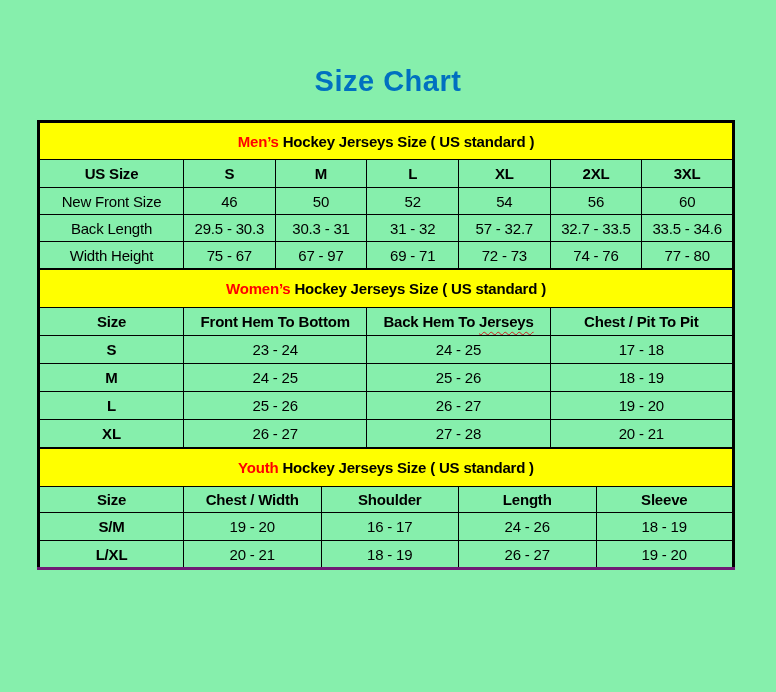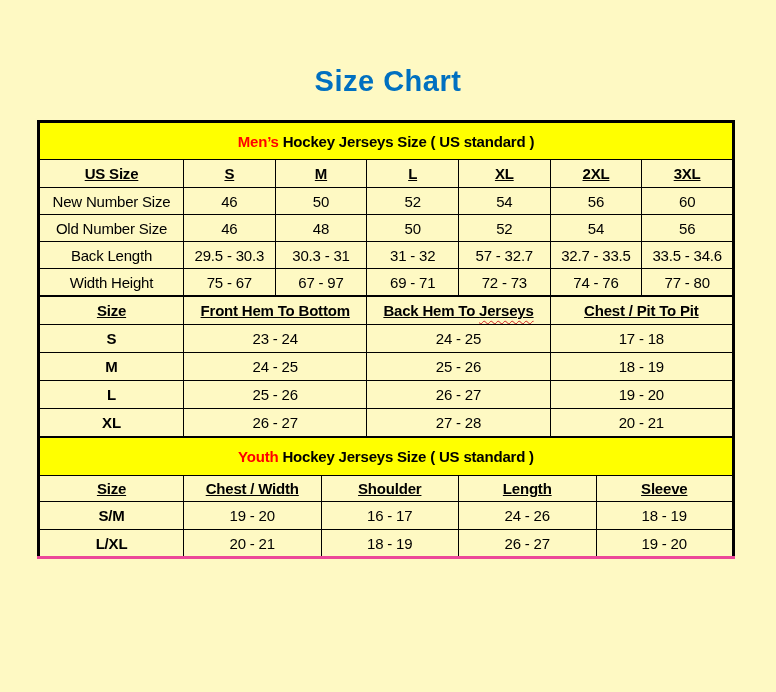--- a/index.html
+++ b/index.html
@@ -2,46 +2,46 @@
 <html><head>
 <meta charset="utf-8">
 <style>
   * { box-sizing: border-box; margin: 0; padding: 0; }
   html, body { background: #ffffff; }
   body {
     width: 776px; height: 692px; overflow: hidden;
     font-family: "Liberation Sans", sans-serif;
     -webkit-font-smoothing: antialiased;
   }
-  .page { width: 776px; height: 692px; padding-top: 64px; background: #fef9c3; }
+  .page { width: 776px; height: 692px; padding-top: 64px; background: #86efac; }
   .title {
     color: #0070C0; font-size: 29px; font-weight: bold;
     text-align: center; line-height: 34px; margin-bottom: 22px;
     letter-spacing: 0.5px;
   }
   .tables { margin-left: 37px; width: 621px; }
   table.tbl {
     border-collapse: collapse; width: 698px; table-layout: fixed;
     border-left: 3px solid #000; border-right: 3px solid #000;
   }
   table.tbl.first { border-top: 3px solid #000; }
-  table.tbl.last  { border-bottom: 3px solid #ec4899; }
+  table.tbl.last  { border-bottom: 3px solid #701a75; }
   .tbl th, .tbl td {
     border: 1.5px solid #000; text-align: center; vertical-align: middle;
     font-size: 15px; color: #000; padding: 0 2px; letter-spacing: -0.2px;
     overflow: hidden; white-space: nowrap;
   }
   .col-label { width: 145px; }
   .sec-cell {
     background: #FFFF00; height: 38px; font-size: 17px; font-weight: bold;
     border-top: 2px solid #000; border-bottom: 2px solid #000;
     letter-spacing: 0;
   }
   .red { color: #FF0000; }
-  .head th { height: 28px; font-weight: bold; text-decoration: underline; }
+  .head th { height: 28px; font-weight: bold; }
   .youth .head th { height: 26px; }
   .row td, .row th { height: 27px; font-weight: normal; }
   .women .row td, .women .row th, .youth .row td, .youth .row th { height: 28px; }
   .row th.size-label { font-weight: bold; }
   .squiggle {
     text-decoration-line: underline;
     text-decoration-style: wavy;
     text-decoration-color: #cc2222;
     text-decoration-thickness: 1px;
     text-underline-offset: 4px;
@@ -75,36 +75,27 @@
         <tr class="head">
           <th>US Size</th>
           <th>S</th>
           <th>M</th>
           <th>L</th>
           <th>XL</th>
           <th>2XL</th>
           <th>3XL</th>
         </tr>
         <tr class="row">
-          <td>New Number Size</td>
+          <td>New Front Size</td>
           <td>46</td>
           <td>50</td>
           <td>52</td>
           <td>54</td>
           <td>56</td>
           <td>60</td>
-        </tr>
-        <tr class="row">
-          <td>Old Number Size</td>
-          <td>46</td>
-          <td>48</td>
-          <td>50</td>
-          <td>52</td>
-          <td>54</td>
-          <td>56</td>
         </tr>
         <tr class="row">
           <td>Back Length</td>
           <td>29.5 - 30.3</td>
           <td>30.3 - 31</td>
           <td>31 - 32</td>
           <td>57 - 32.7</td>
           <td>32.7 - 33.5</td>
           <td>33.5 - 34.6</td>
         </tr>
@@ -121,20 +112,25 @@
     </table>
 
     <table class="tbl women">
       <colgroup>
         <col class="col-label">
           <col>
           <col>
           <col>
       </colgroup>
       <tbody>
+        <tr>
+          <td class="sec-cell" colspan="4">
+            <span class="red">Women’s</span><span> Hockey Jerseys Size ( US standard )</span>
+          </td>
+        </tr>
         <tr class="head">
           <th>Size</th>
           <th>Front Hem To Bottom</th>
           <th><span>Back Hem To </span><span class="squiggle">Jerseys</span></th>
           <th>Chest / Pit To Pit</th>
         </tr>
         <tr class="row">
           <th class="size-label">S</th>
           <td>23 - 24</td>
           <td>24 - 25</td>

